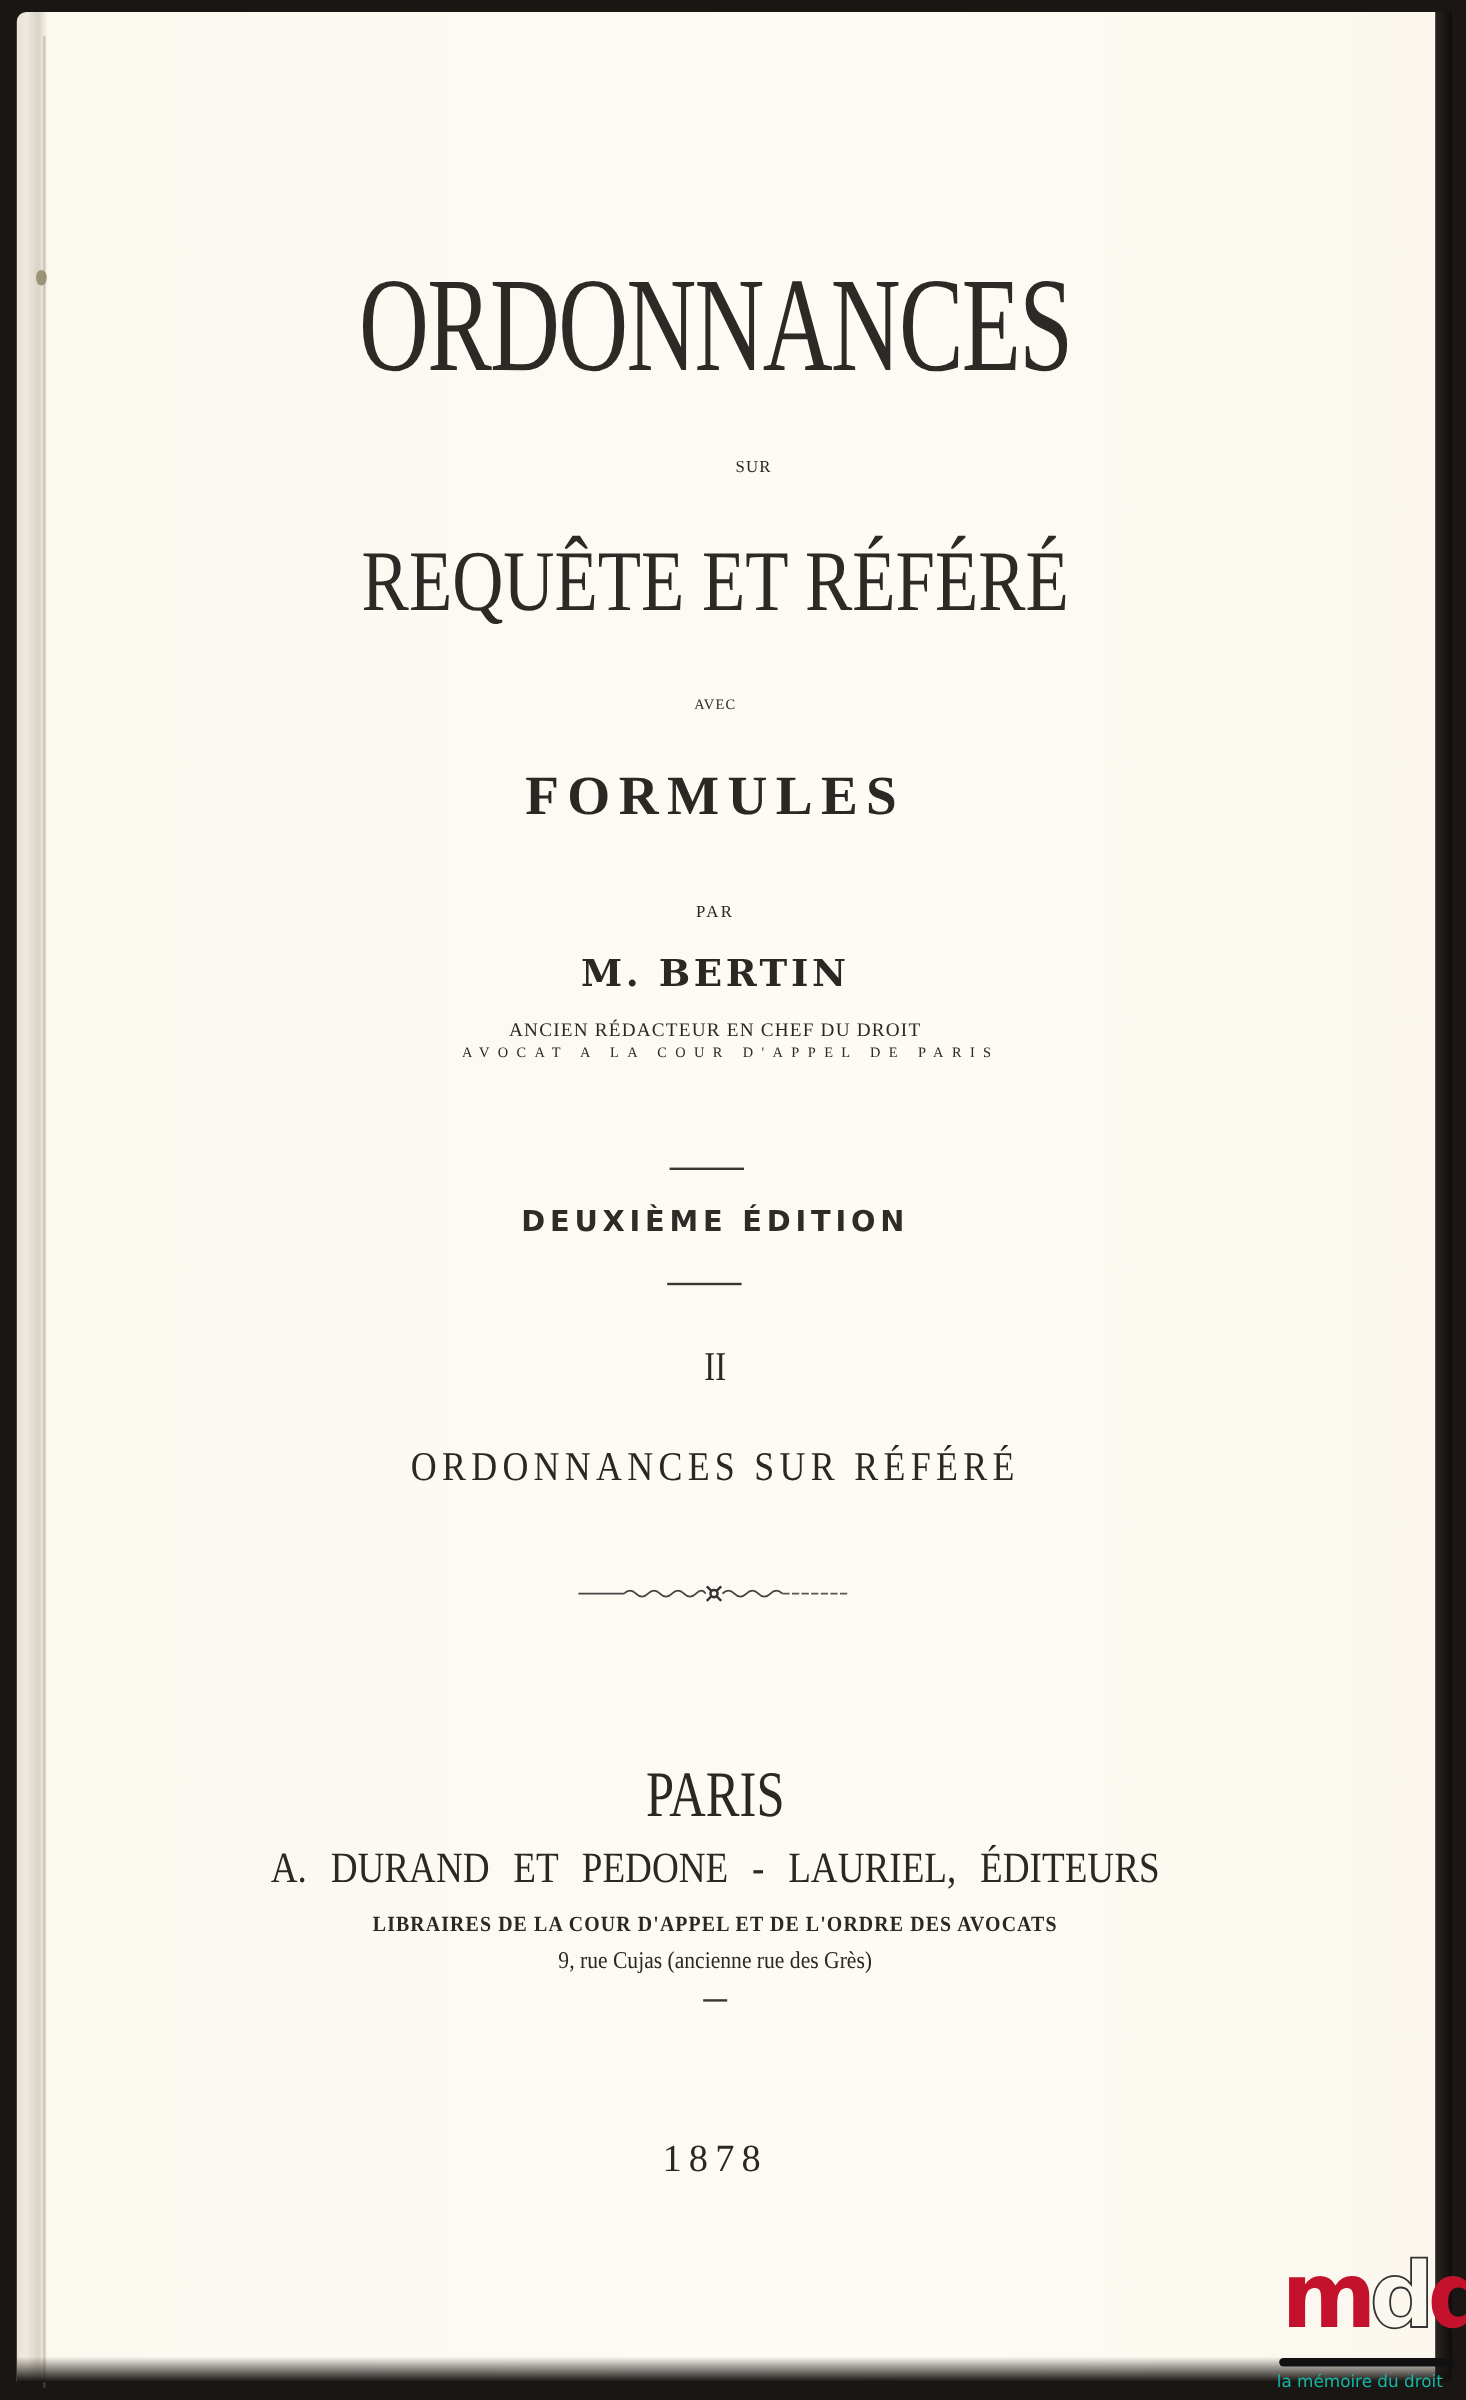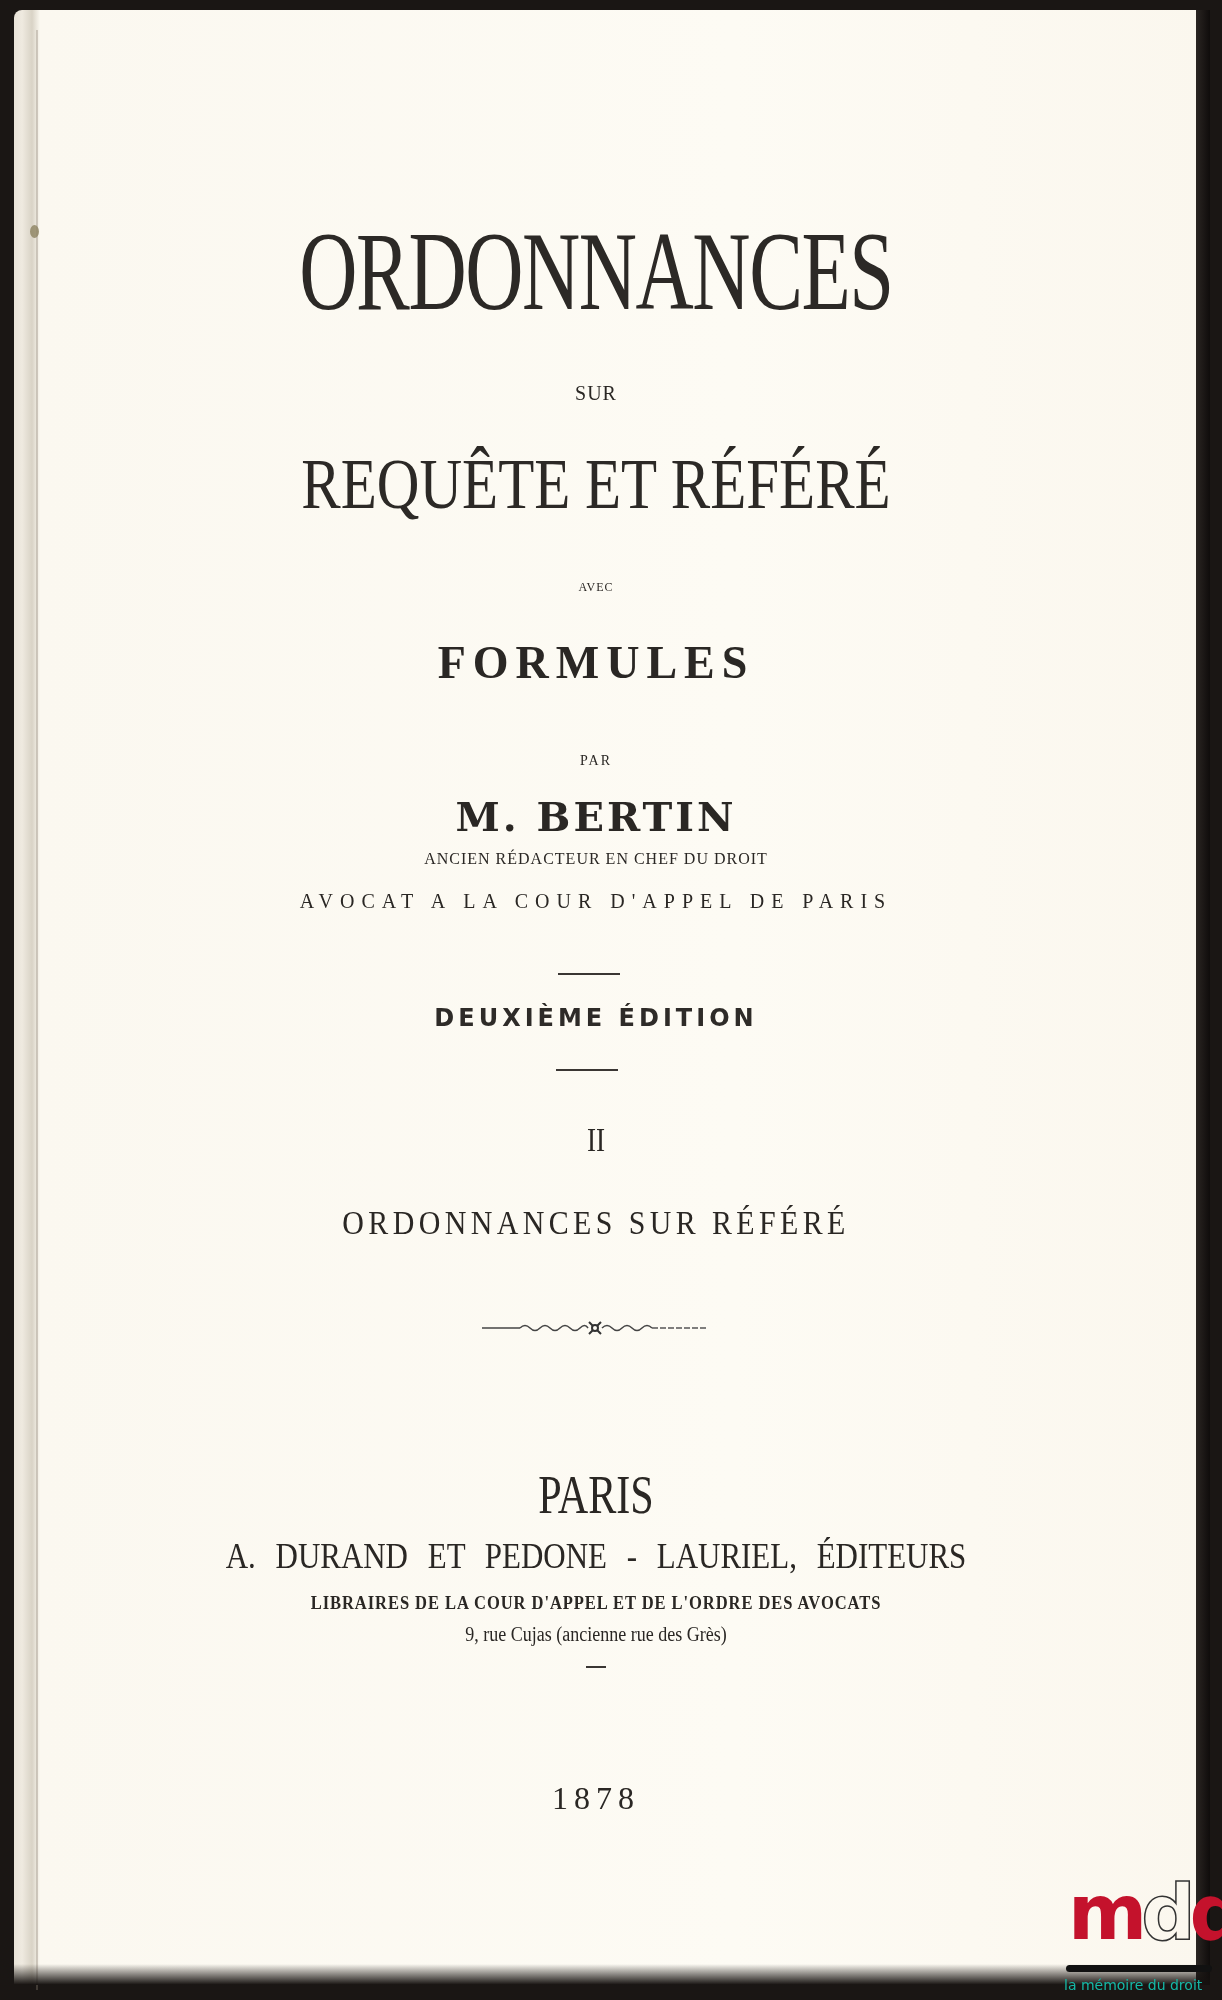--- a/index.html
+++ b/index.html
@@ -26,33 +26,33 @@
     background: rgba(140,130,115,0.35);
   }
   .stain { position: absolute; left: 16px; top: 215px; width: 9px; height: 13px; background: #8c8260; border-radius: 50%; opacity: .8; }
   .content { position: absolute; left: 0; top: 0; width: 1164px; text-align: center; color: #2a2724; }
   .line { position: absolute; left: 0; width: 100%; text-align: center; white-space: nowrap; }
 
   .t-main {
     top: 205px; font-size: 112px; font-weight: normal; letter-spacing: -2px;
     transform: scaleX(0.72); transform-origin: center; line-height: 1; color: #2c2926;
   }
-  .t-sur { top: 372px; font-size: 20px; letter-spacing: 1px; }
+  .t-sur { top: 372px; font-size: 14px; letter-spacing: 1px; padding-left: 32px; }
   .t-req {
     top: 438px; font-size: 72px; line-height: 1; color: #2c2926;
     transform: scaleX(0.82); transform-origin: center; letter-spacing: 0px;
   }
   .t-avec { top: 570px; font-size: 12px; letter-spacing: 1px; }
   .t-form { top: 630px; font-size: 46px; letter-spacing: 7px; line-height: 1; font-weight: bold; }
   .t-par { top: 743px; font-size: 14px; letter-spacing: 2px; }
   .t-author {
-    top: 787px; font-size: 40px; font-weight: bold; letter-spacing: 3px;
+    top: 787px; font-size: 31px; font-weight: bold; letter-spacing: 3px;
     font-family: "DejaVu Serif", serif; line-height: 1;
   }
-  .t-avocat { top: 880px; font-size: 20px; letter-spacing: 7px; }
+  .t-avocat { top: 860px; font-size: 12px; letter-spacing: 7px; padding-left: 13px; }
   .t-ancien { top: 840px; font-size: 16px; letter-spacing: 1px; }
   .rule { position: absolute; height: 2px; background: #3a3633; }
   .rule1 { left: 544px; top: 963px; width: 62px; }
   .rule2 { left: 542px; top: 1059px; width: 62px; }
   .rule3 { left: 572px; top: 1656px; width: 20px; }
   .t-edition {
     top: 996px; font-size: 24px; font-weight: bold; letter-spacing: 4px;
     font-family: "DejaVu Sans", sans-serif; line-height: 1; color: #2e2b28;
   }
   .t-vol { top: 1113px; font-size: 34px; line-height: 1; transform: scaleX(0.8); }

